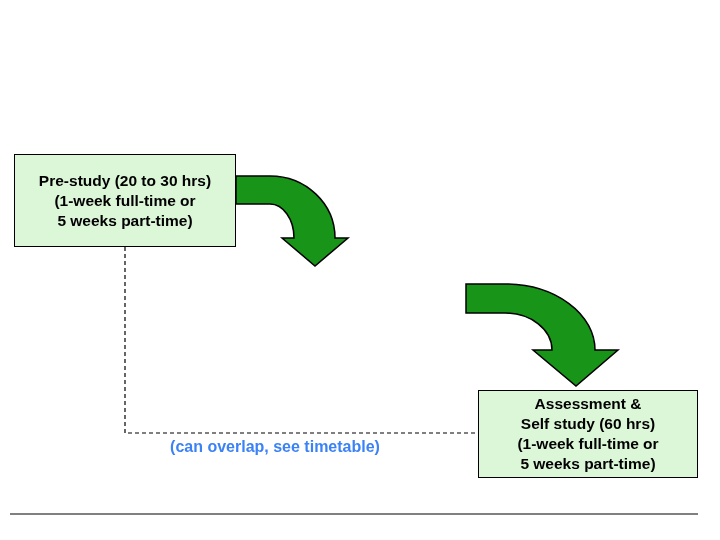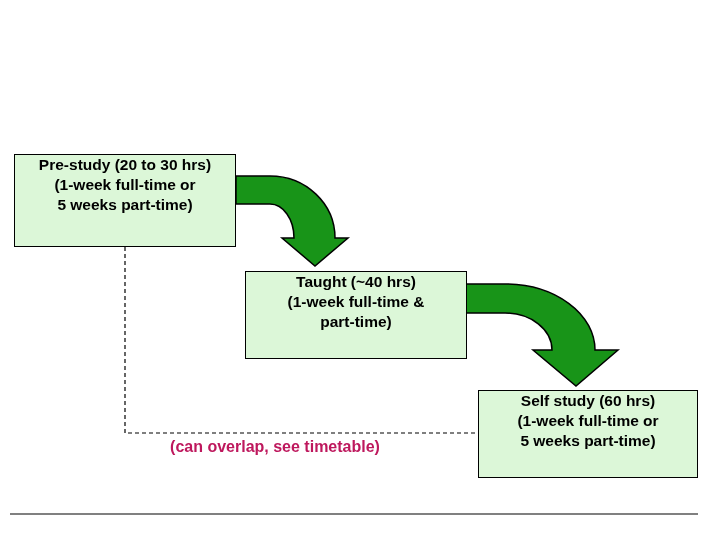--- a/index.html
+++ b/index.html
@@ -22,38 +22,38 @@
   .connector-layer{
     position:absolute;left:0;top:0;width:720px;height:540px;
   }
   .box{
     position:absolute;
     background:#dcf7d8;
     border:1.5px solid #000000;
     box-sizing:border-box;
     display:flex;
     flex-direction:column;
-    justify-content:flex-start;
+    justify-content:center;
     align-items:center;
     text-align:center;
     font-size:15.5px;
     font-weight:700;
     color:#000000;
     line-height:20px;
   }
   .box-pre-study{left:14px;top:154px;width:222px;height:93px;}
   .box-taught{left:245px;top:271px;width:222px;height:88px;}
   .box-assessment{left:478px;top:390px;width:220px;height:88px;}
   .overlap-note{
     position:absolute;
     left:130px;top:438px;width:290px;
     text-align:center;
     font-size:16px;
     font-weight:700;
-    color:#be185d;
+    color:#3b82f6;
   }
   .footer-line{
     position:absolute;
     left:10px;top:513px;
     width:688px;height:2px;
     background:#808080;
   }
   .arrow-path{
     stroke:#000000;
     stroke-width:1.5;
@@ -80,27 +80,23 @@
 
     <path class="arrow-path" d="M 466,284 L 505,284 A 90 66 0 0 1 595,350 L 618,350 L 576,386 L 533,350 L 552,350 A 47 37 0 0 0 505,313 L 466,313 Z" fill="#189418"></path>
   </svg>
 
   <div class="box box-pre-study">
     <div>Pre-study (20 to 30 hrs)</div>
     <div>(1-week full-time or</div>
     <div>5 weeks part-time)</div>
   </div>
 
-  <div class="box box-taught">
-    <div>Taught (~40 hrs)</div>
-    <div>(1-week full-time &amp;</div>
-    <div>part-time)</div>
-  </div>
 
   <div class="box box-assessment">
+    <div>Assessment &amp;</div>
     <div>Self study (60 hrs)</div>
     <div>(1-week full-time or</div>
     <div>5 weeks part-time)</div>
   </div>
 
   <div class="overlap-note">(can overlap, see timetable)</div>
 
   <div class="footer-line"></div>
 
 </div>

